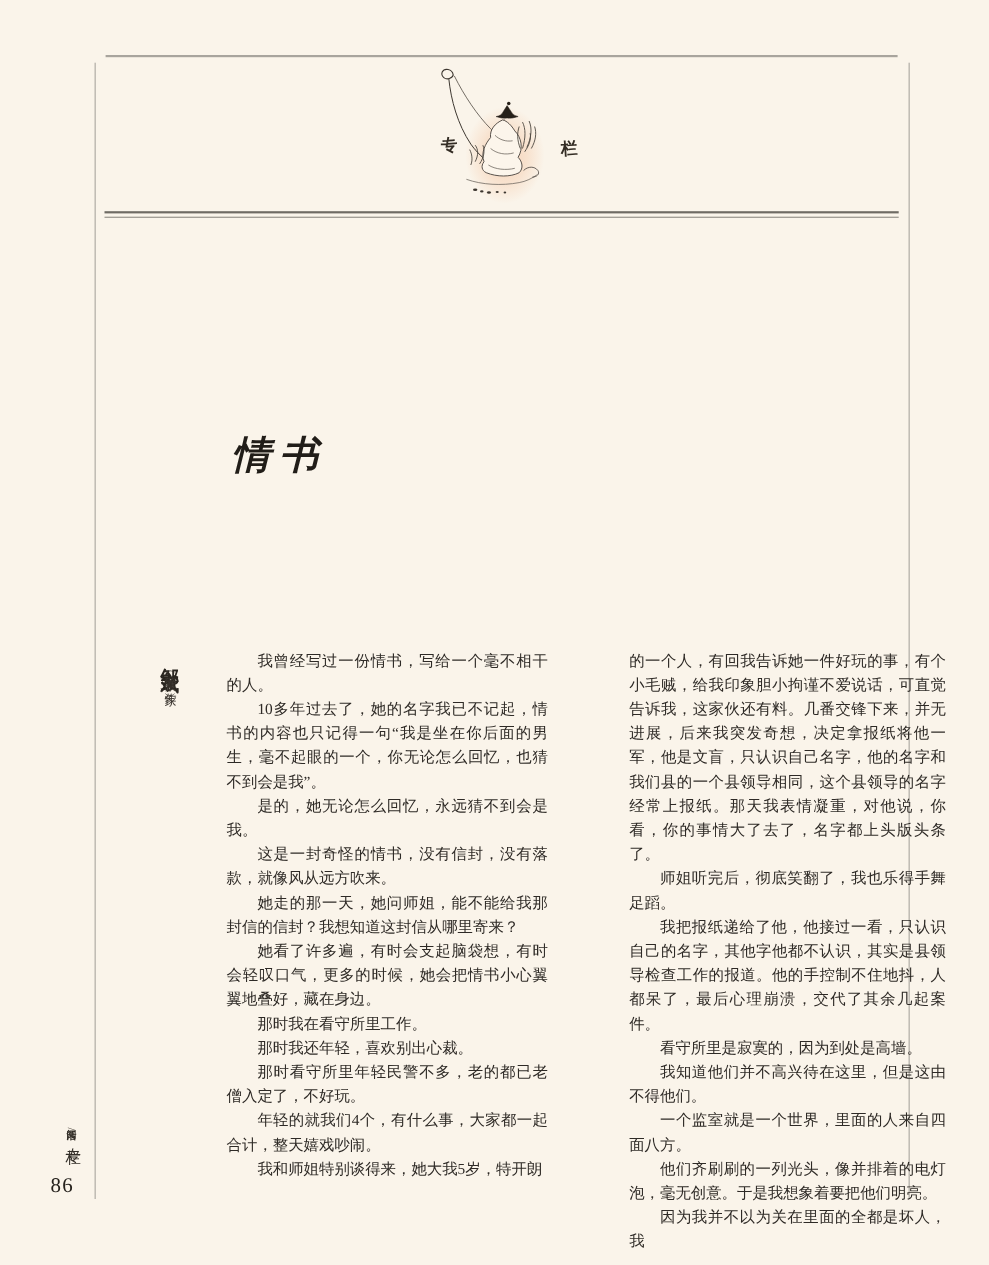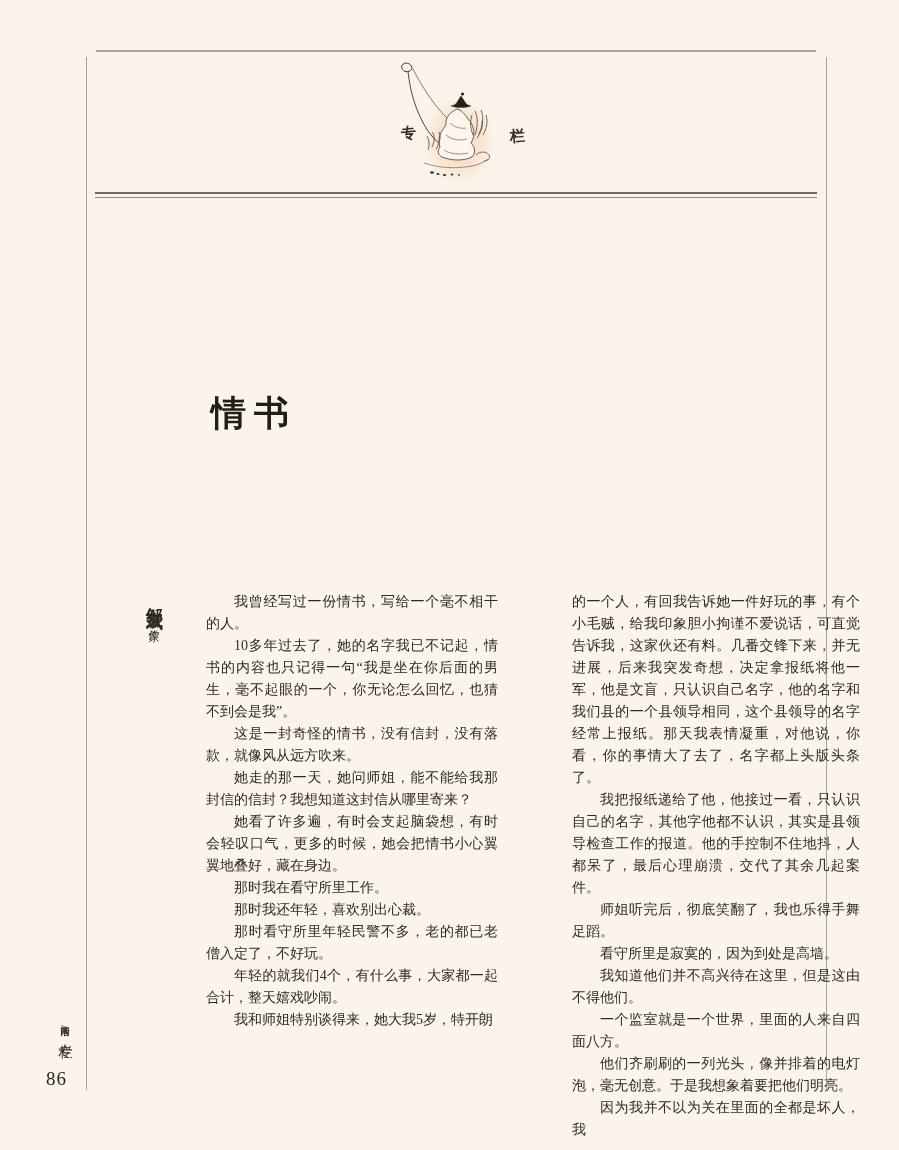--- a/index.html
+++ b/index.html
@@ -24,21 +24,21 @@
   .illus{position:absolute;left:380px;top:55px;width:170px;height:145px;}
   .illus svg{display:block;width:170px;height:145px;}
   .col-label{position:absolute;font-size:15px;font-weight:600;color:#332C24;line-height:1;}
   .col-label.l{left:21px;top:71px;transform:rotate(-5deg);}
   .col-label.r{left:130px;top:74px;transform:rotate(-4deg);}
 
   
   .title{
     position:absolute;left:211px;top:371px;
     font-size:35px;line-height:40px;font-weight:700;
-    letter-spacing:8px;color:#211D18;
+    letter-spacing:8px;color:#211D18;font-style:italic;
   }
   .author{
     position:absolute;left:133px;top:593px;width:30px;
     writing-mode:vertical-rl;text-orientation:mixed;
     line-height:1;
   }
   .author .name{font-size:17px;font-weight:700;letter-spacing:3px;color:#2A2620;}
   .author .role{font-size:11px;letter-spacing:1px;color:#3A352F;margin-block-start:10px;}
 
   
@@ -144,33 +144,34 @@
 
   <div class="author">
     <span class="name">邹文斌</span>
     <span class="role">（警察、作家）</span>
   </div>
 
   <div class="columns">
     <div class="colL">
         <p class="para indent">我曾经写过一份情书，写给一个毫不相干的人。</p>
         <p class="para indent">10多年过去了，她的名字我已不记起，情书的内容也只记得一句“我是坐在你后面的男生，毫不起眼的一个，你无论怎么回忆，也猜不到会是我”。</p>
+        <p class="para indent">是的，她无论怎么回忆，永远猜不到会是我。</p>
         <p class="para indent">这是一封奇怪的情书，没有信封，没有落款，就像风从远方吹来。</p>
         <p class="para indent">她走的那一天，她问师姐，能不能给我那封信的信封？我想知道这封信从哪里寄来？</p>
         <p class="para indent">她看了许多遍，有时会支起脑袋想，有时会轻叹口气，更多的时候，她会把情书小心翼翼地叠好，藏在身边。</p>
         <p class="para indent">那时我在看守所里工作。</p>
         <p class="para indent">那时我还年轻，喜欢别出心裁。</p>
         <p class="para indent">那时看守所里年轻民警不多，老的都已老僧入定了，不好玩。</p>
         <p class="para indent">年轻的就我们4个，有什么事，大家都一起合计，整天嬉戏吵闹。</p>
         <p class="para indent">我和师姐特别谈得来，她大我5岁，特开朗</p>
       </div>
     <div class="colR">
         <p class="para">的一个人，有回我告诉她一件好玩的事，有个小毛贼，给我印象胆小拘谨不爱说话，可直觉告诉我，这家伙还有料。几番交锋下来，并无进展，后来我突发奇想，决定拿报纸将他一军，他是文盲，只认识自己名字，他的名字和我们县的一个县领导相同，这个县领导的名字经常上报纸。那天我表情凝重，对他说，你看，你的事情大了去了，名字都上头版头条了。</p>
+        <p class="para indent">师姐听完后，彻底笑翻了，我也乐得手舞足蹈。</p>
         <p class="para indent">我把报纸递给了他，他接过一看，只认识自己的名字，其他字他都不认识，其实是县领导检查工作的报道。他的手控制不住地抖，人都呆了，最后心理崩溃，交代了其余几起案件。</p>
-        <p class="para indent">师姐听完后，彻底笑翻了，我也乐得手舞足蹈。</p>
         <p class="para indent">看守所里是寂寞的，因为到处是高墙。</p>
         <p class="para indent">我知道他们并不高兴待在这里，但是这由不得他们。</p>
         <p class="para indent">一个监室就是一个世界，里面的人来自四面八方。</p>
         <p class="para indent">他们齐刷刷的一列光头，像并排着的电灯泡，毫无创意。于是我想象着要把他们明亮。</p>
         <p class="para indent">因为我并不以为关在里面的全都是坏人，我</p>
       </div>
   </div>
 
   <div class="footer-tag">
     <span class="small">阅活</span>

